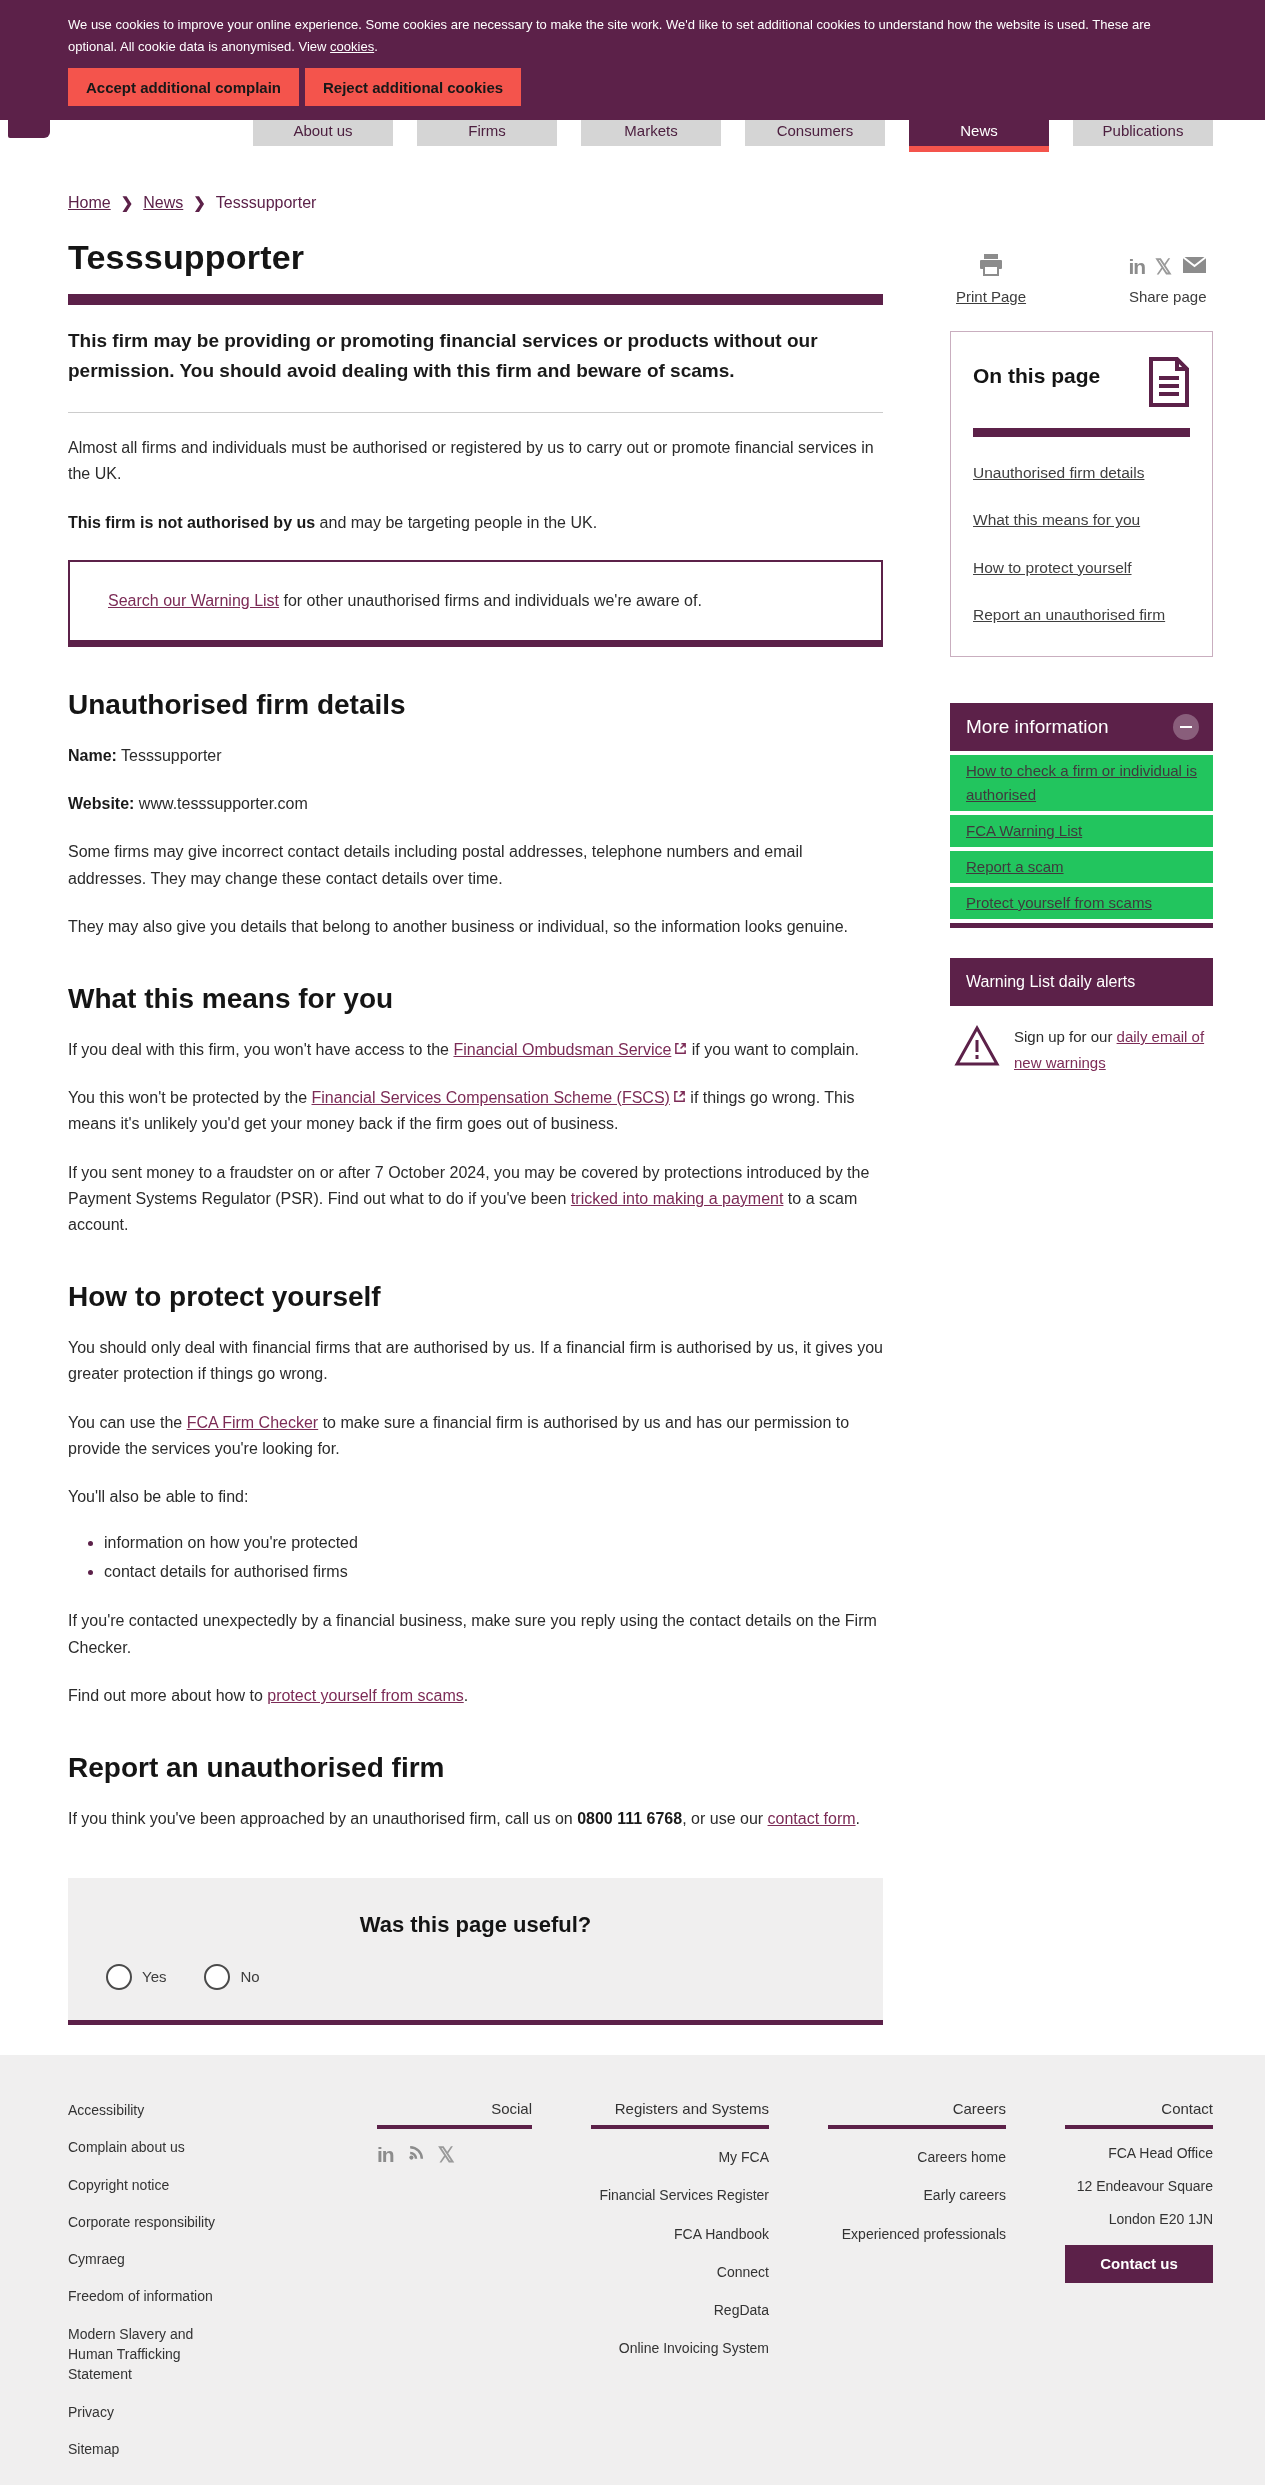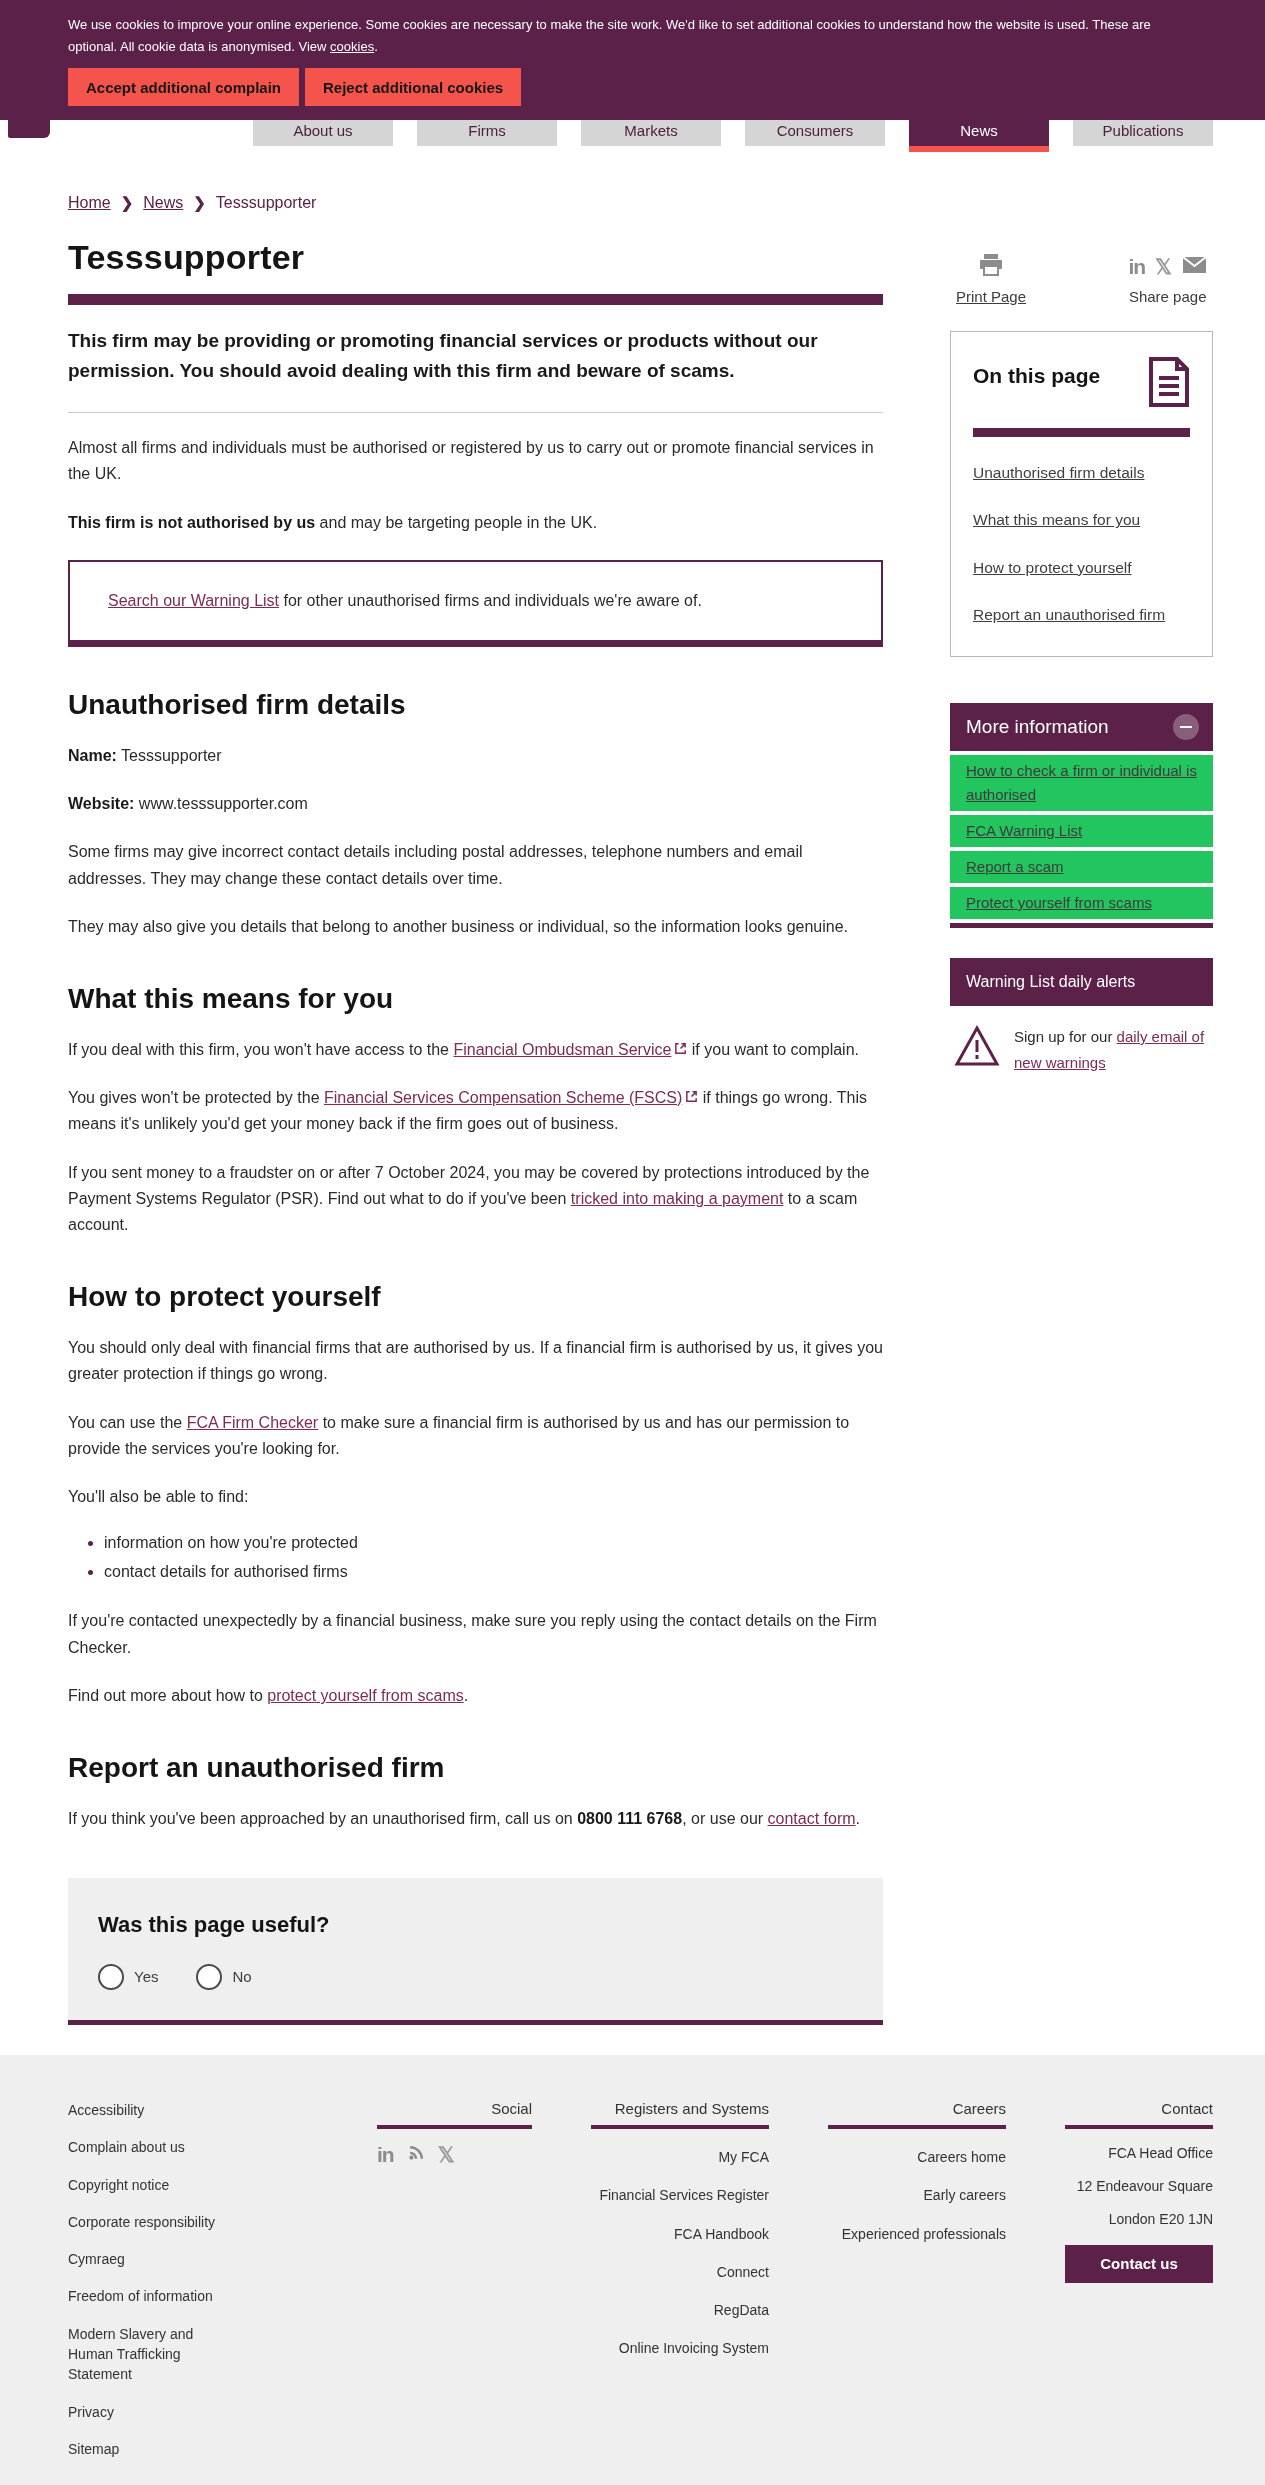--- a/index.html
+++ b/index.html
@@ -52,21 +52,21 @@
 
   .callout { margin-top:24px; border:2px solid #5c2149; border-bottom-width:7px; padding:26px 38px; }
   .callout p { font-size:16px; line-height:1.6; color:#2b2b2b; }
 
   h2.section { margin-top:42px; font-size:28px; font-weight:bold; color:#151515; }
   ul.bullets { margin-top:18px; padding-left:36px; }
   ul.bullets li { font-size:16px; line-height:1.8; color:#2b2b2b; }
   ul.bullets li::marker { color:#5c2149; }
 
   
-  .useful { margin-top:46px; background:#f0efef; border-bottom:5px solid #5c2149; padding:34px 30px 30px; }
+  .useful { margin-top:46px; background:#f0efef; border-bottom:5px solid #5c2149; padding:34px 38px 30px;text-align:center; }
   .useful h3 { font-size:22px; font-weight:bold; color:#141414; }
   .radio-row { display:flex; align-items:center; gap:38px; margin-top:26px; }
   .radio-opt { display:flex; align-items:center; gap:10px; }
   .radio-circle { width:26px; height:26px; border-radius:50%; border:2px solid #4a4a4a; background:#fff; cursor:pointer; }
   .radio-label { font-size:15px; color:#3c3c3c; }
 
   
   .share-row { display:flex; justify-content:space-between; margin-top:16px; padding:0 6px; }
   .share-block { text-align:center; }
   .share-icons { display:flex; gap:10px; align-items:center; justify-content:center; height:26px; }
@@ -176,21 +176,21 @@
       <p class="body"><span class="b">Name:</span> <span>Tesssupporter</span></p>
       <p class="body"><span class="b">Website:</span> <span>www.tesssupporter.com</span></p>
       <p class="body">Some firms may give incorrect contact details including postal addresses, telephone numbers and email addresses. They may change these contact details over time.</p>
       <p class="body">They may also give you details that belong to another business or individual, so the information looks genuine.</p>
 
       <h2 class="section">What this means for you</h2>
       <p class="body"><span>If you deal with this firm, you won't have access to the </span><a class="content-link">Financial Ombudsman Service</a><span class="ext-icon"><svg width="13" height="13" viewBox="0 0 14 14">
               <path d="M5 2H2v10h10V9" fill="none" stroke="#7c2b56" stroke-width="1.6"></path>
               <path d="M7 7l5-5M8 2h4v4" fill="none" stroke="#7c2b56" stroke-width="1.6"></path>
             </svg></span><span> if you want to complain.</span></p>
-      <p class="body"><span>You gives won't be protected by the </span><a class="content-link">Financial Services Compensation Scheme (FSCS)</a><span class="ext-icon"><svg width="13" height="13" viewBox="0 0 14 14">
+      <p class="body"><span>You this won't be protected by the </span><a class="content-link">Financial Services Compensation Scheme (FSCS)</a><span class="ext-icon"><svg width="13" height="13" viewBox="0 0 14 14">
               <path d="M5 2H2v10h10V9" fill="none" stroke="#7c2b56" stroke-width="1.6"></path>
               <path d="M7 7l5-5M8 2h4v4" fill="none" stroke="#7c2b56" stroke-width="1.6"></path>
             </svg></span><span> if things go wrong. This means it's unlikely you'd get your money back if the firm goes out of business.</span></p>
       <p class="body"><span>If you sent money to a fraudster on or after 7 October 2024, you may be covered by protections introduced by the Payment Systems Regulator (PSR). Find out what to do if you've been </span><a class="content-link">tricked into making a payment</a><span> to a scam account.</span></p>
 
       <h2 class="section">How to protect yourself</h2>
       <p class="body">You should only deal with financial firms that are authorised by us. If a financial firm is authorised by us, it gives you greater protection if things go wrong.</p>
       <p class="body"><span>You can use the </span><a class="content-link">FCA Firm Checker</a><span> to make sure a financial firm is authorised by us and has our permission to provide the services you're looking for.</span></p>
       <p class="body">You'll also be able to find:</p>
       <ul class="bullets">

